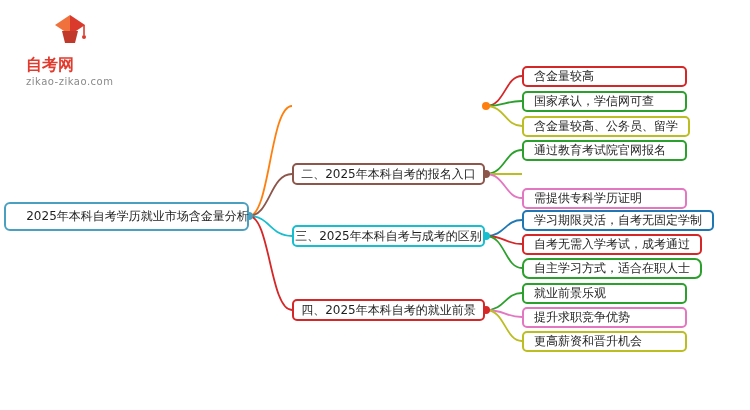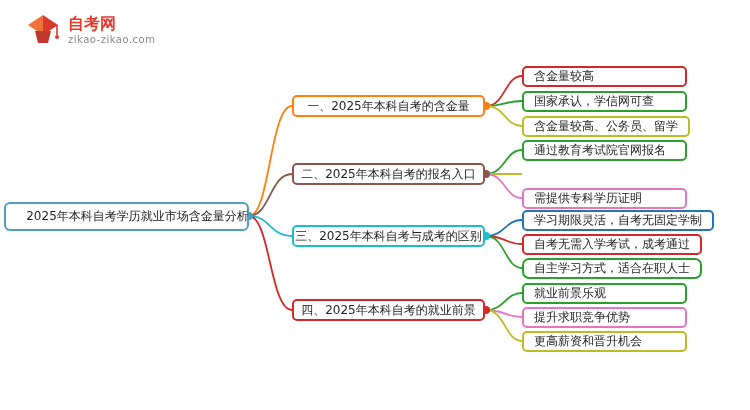--- a/index.html
+++ b/index.html
@@ -1,20 +1,20 @@
 <!DOCTYPE html>
 <html><head>
 <meta charset="utf-8">
 <style>
   html,body{margin:0;padding:0;background:#fff;}
   body{font-family:"DejaVu Sans","Liberation Sans",sans-serif;}
   .stage{position:relative;width:750px;height:410px;background:#ffffff;overflow:hidden;}
 
   
-  .logo{position:absolute;left:26px;top:12px;display:flex;align-items:center;gap:8px;cursor:pointer;}
+  .logo{position:absolute;left:26px;top:12px;display:flex;align-items:center;gap:8px;cursor:pointer;flex-direction:column;}
   .logo-title{font-size:16px;font-weight:bold;line-height:1.1;}
   .logo-sub{font-size:10px;color:#8a8a8a;letter-spacing:0.5px;margin-top:2px;}
 
   
   .links{position:absolute;left:0;top:0;width:750px;height:410px;}
   .links path{fill:none;stroke-width:1.8;}
 
   
   .node{position:absolute;background:#fff;border:2px solid #999;border-radius:5px;
         box-sizing:border-box;display:flex;align-items:center;color:#1f1f1f;
@@ -67,21 +67,20 @@
 
     <circle cx="249" cy="216" r="4" fill="#4aa0c0"></circle>
     <circle cx="486" cy="106" r="4" fill="#ff7f0e"></circle>
     <circle cx="486" cy="174" r="4" fill="#8c564b"></circle>
     <circle cx="486" cy="236" r="4" fill="#17becf"></circle>
     <circle cx="486" cy="310" r="4" fill="#d62728"></circle>
   </svg>
 
   <div class="node root" style="border-color: rgb(74, 160, 192);">2025年本科自考学历就业市场含金量分析</div>
 
-  <div class="node branch" style="top: 95px; border-color: rgb(255, 127, 14);">一、2025年本科自考的含金量</div>
   <div class="node branch" style="top: 163px; border-color: rgb(140, 86, 75);">二、2025年本科自考的报名入口</div>
   <div class="node branch" style="top: 225px; border-color: rgb(23, 190, 207);">三、2025年本科自考与成考的区别</div>
   <div class="node branch" style="top: 299px; border-color: rgb(214, 39, 40);">四、2025年本科自考的就业前景</div>
 
   <div class="node leaf" style="top: 91px; border-color: rgb(44, 160, 44);">国家承认，学信网可查</div>
   <div class="node leaf" style="top: 66px; border-color: rgb(214, 39, 40);">含金量较高</div>
   <div class="node leaf" style="top: 116px; border-color: rgb(188, 189, 34);">含金量较高、公务员、留学</div>
 
   <div class="node leaf" style="top: 140px; border-color: rgb(44, 160, 44);">通过教育考试院官网报名</div>
   <div class="node leaf" style="top: 210px; border-color: rgb(31, 119, 180);">学习期限灵活，自考无固定学制</div>

